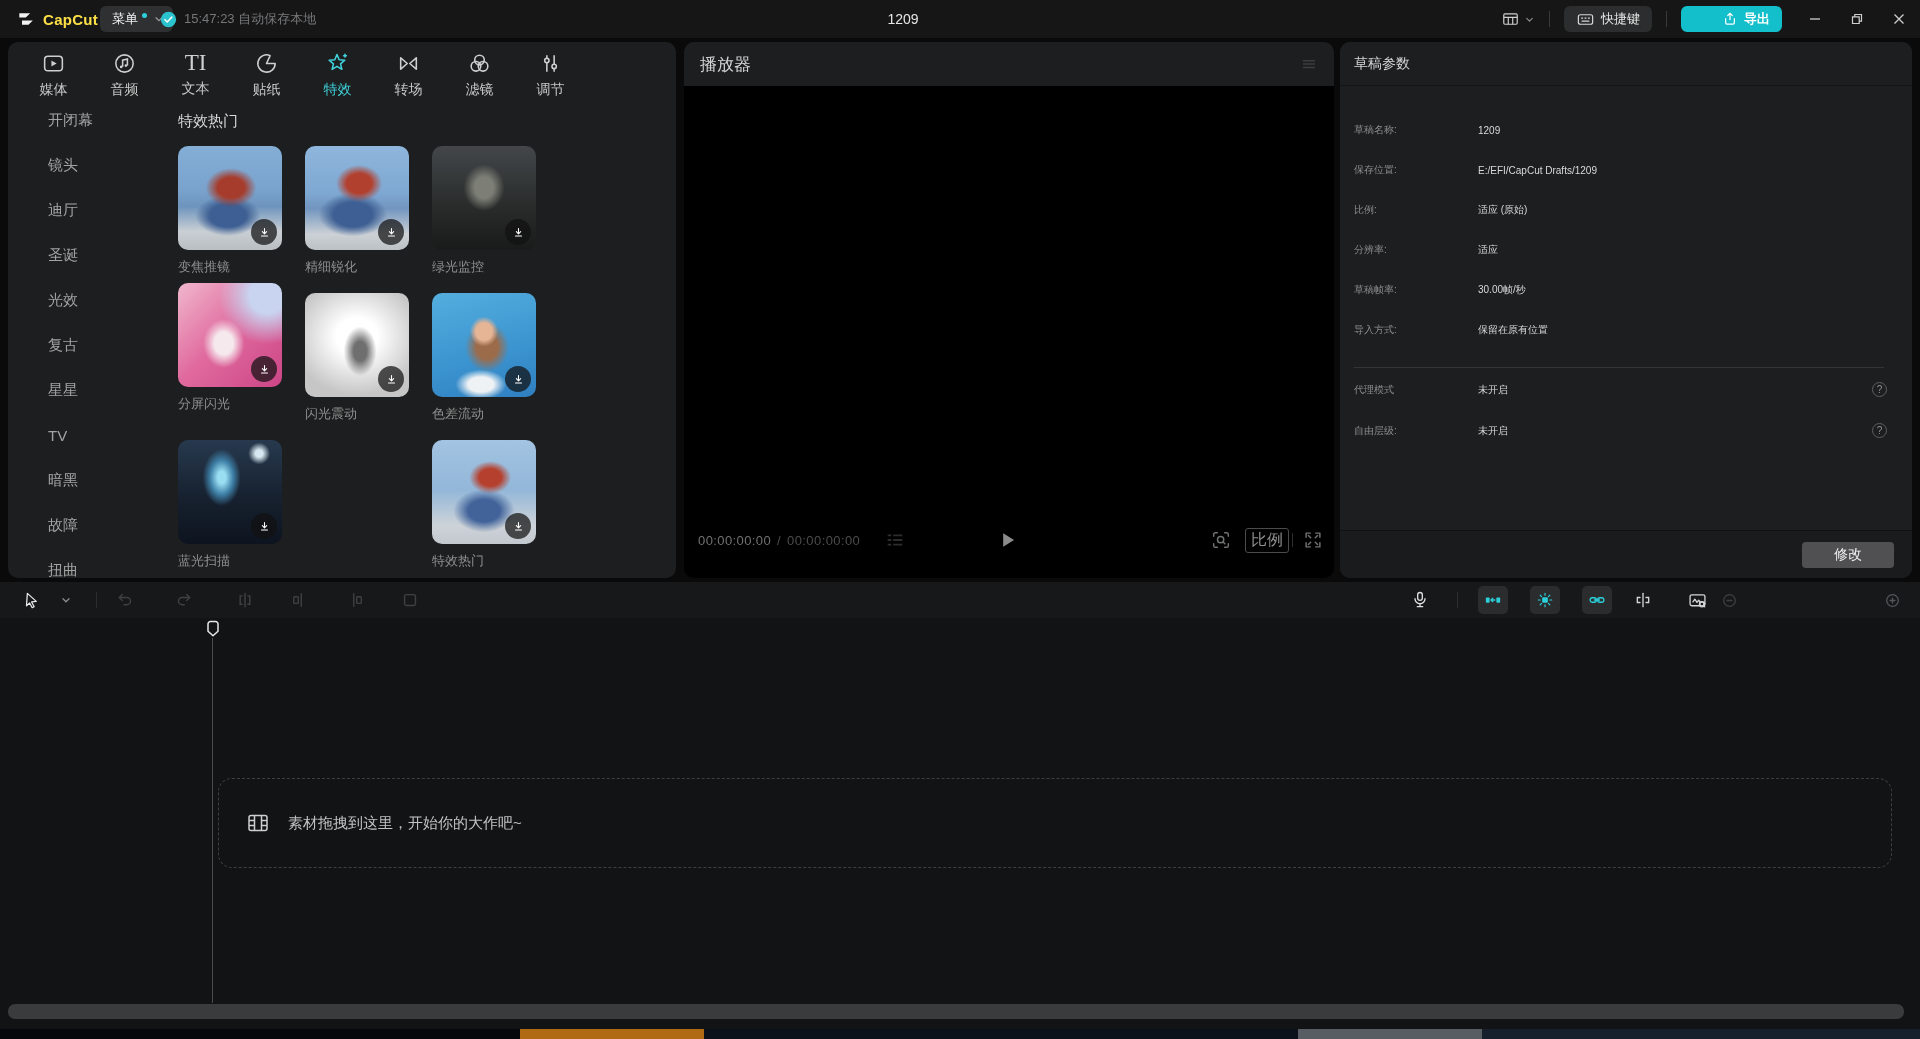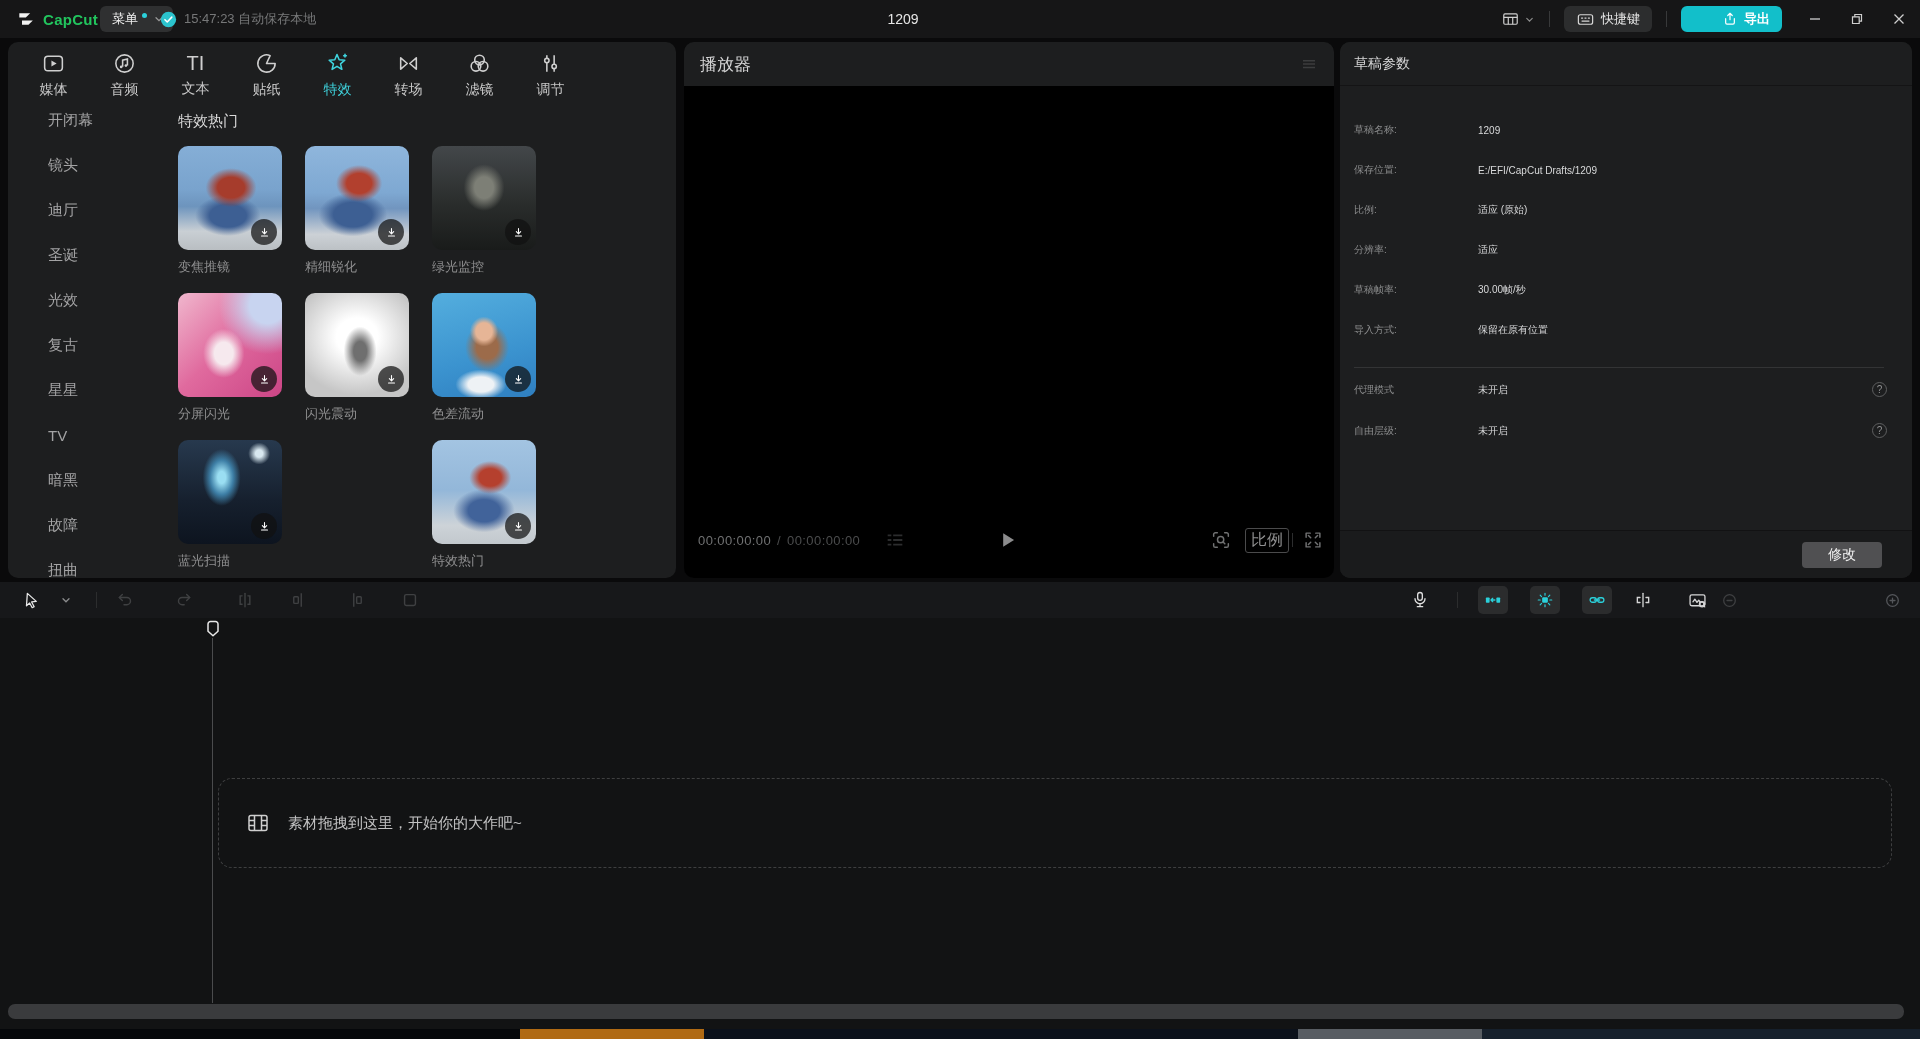--- a/index.html
+++ b/index.html
@@ -5,21 +5,21 @@
   html,body{margin:0;padding:0;background:#000;}
   #app{position:relative;width:1920px;height:1039px;background:#0a0a0b;overflow:hidden;
        font-family:"Liberation Sans","DejaVu Sans",sans-serif;color:#ddd;cursor:default;
        -webkit-user-select:none;user-select:none;}
   .abs{position:absolute;}
   .row{display:flex;align-items:center;}
   svg{display:block;}
 
   
   .titlebar{position:absolute;left:0;top:0;width:1920px;height:38px;background:#161617;}
-  .logo-text{font-weight:bold;font-size:15px;color:#22c55e;letter-spacing:.3px;}
+  .logo-text{font-weight:bold;font-size:15px;color:#fde047;letter-spacing:.3px;}
   .menu-btn{position:absolute;left:100px;top:6px;height:26px;padding:0 8px 0 12px;background:#2f3031;border-radius:6px;display:flex;align-items:center;gap:4px;}
   .menu-btn .lbl{font-size:13px;color:#f0f0f0;}
   .menu-dot{width:5px;height:5px;border-radius:50%;background:#2bd0da;margin:-8px 2px 0 0;}
   .save-status{position:absolute;left:160px;top:0;height:38px;display:flex;align-items:center;gap:7px;}
   .save-text{font-size:13px;color:#767778;}
   .doc-title{position:absolute;left:903px;top:0;height:38px;display:flex;align-items:center;transform:translateX(-50%);font-size:14px;color:#e6e6e6;}
   .tb-right{position:absolute;right:0;top:0;height:38px;display:flex;align-items:center;}
   .tb-divider{width:1px;height:16px;background:#38393a;margin:0 14px;}
   .pill-btn{height:26px;border-radius:6px;display:flex;align-items:center;gap:6px;padding:0 12px;background:#2c2d2e;}
   .pill-btn .lbl{font-size:13px;color:#e8e8e8;}
@@ -32,21 +32,21 @@
   #left-panel{left:8px;top:42px;width:668px;height:536px;}
   #player-panel{left:684px;top:42px;width:650px;height:536px;background:#0d0d0e;}
   #right-panel{left:1340px;top:42px;width:572px;height:536px;}
 
   
   .tabs{position:absolute;left:10px;top:5px;display:flex;}
   .tab{width:71px;height:58px;display:flex;flex-direction:column;align-items:center;justify-content:flex-start;padding-top:4px;color:#cfcfcf;}
   .tab .tab-label{font-size:14px;margin-top:5px;color:#c7c7c7;}
   .tab.active{color:#3fd3dd;}
   .tab.active .tab-label{color:#3fd3dd;}
-  .ti-glyph{font-family:Liberation Sans, sans-serif;font-size:20px;line-height:24px;color:currentColor;}
+  .ti-glyph{font-family:Liberation Serif, serif;font-size:23px;line-height:24px;color:currentColor;}
 
   
   .cat-item{position:absolute;left:0;width:160px;height:45px;display:flex;align-items:center;padding-left:40px;box-sizing:border-box;font-size:15px;color:#a3a3a4;}
 
   
   .fx-head{position:absolute;left:170px;top:70px;font-size:15px;color:#d9d9d9;}
   .fx-card{position:absolute;width:104px;}
   .thumb{position:relative;width:104px;height:104px;border-radius:10px;overflow:hidden;}
   .fx-label{margin-top:8px;font-size:13px;color:#8f8f90;white-space:nowrap;}
   .dl{position:absolute;right:5px;bottom:5px;width:26px;height:26px;border-radius:50%;background:rgba(16,16,16,.72);display:flex;align-items:center;justify-content:center;}
@@ -71,21 +71,21 @@
   .ratio-btn{font-size:16px;color:#909091;border:1px solid #4b4b4c;border-radius:3px;padding:1px 5px;}
 
   
   .rp-header{position:absolute;left:0;top:0;width:100%;height:44px;background:#1d1e1f;display:flex;align-items:center;padding:0 14px;box-sizing:border-box;border-bottom:1px solid #141415;font-size:14px;color:#d6d6d7;}
   .drow{position:absolute;left:14px;width:540px;height:20px;display:flex;align-items:center;font-size:10px;}
   .dlabel{display:inline-block;width:124px;color:#8c8d8e;}
   .dvalue{color:#d8d9da;}
   .rp-divider{position:absolute;left:14px;width:530px;height:1px;background:#333435;}
   .help{position:absolute;left:532px;width:15px;height:15px;border:1px solid #5e5f60;border-radius:50%;color:#909192;font-size:10px;display:flex;align-items:center;justify-content:center;box-sizing:border-box;}
   .rp-footer{position:absolute;left:0;top:488px;width:100%;height:48px;background:#1a1b1c;border-top:1px solid #121213;}
-  .modify-btn{position:absolute;left:462px;top:11px;width:80px;height:26px;background:#505052;border-radius:4px;display:flex;align-items:center;justify-content:center;font-size:14px;color:#f2f2f2;}
+  .modify-btn{position:absolute;left:462px;top:11px;width:92px;height:26px;background:#505052;border-radius:4px;display:flex;align-items:center;justify-content:center;font-size:14px;color:#f2f2f2;}
 
   
   .tl-toolbar{position:absolute;left:0;top:582px;width:1920px;height:36px;background:#17181a;}
   .tool{position:absolute;top:0;height:36px;display:flex;align-items:center;justify-content:center;}
   .v-div{position:absolute;top:10px;width:1px;height:16px;background:#2c2d2e;}
   .toggle-btn{position:absolute;top:4px;width:30px;height:28px;background:#2b2c2d;border-radius:5px;display:flex;align-items:center;justify-content:center;color:#2bd0da;}
 
   
   .timeline{position:absolute;left:0;top:618px;width:1920px;height:411px;background:#121314;}
   .playhead-line{position:absolute;left:212px;top:20px;width:1px;height:365px;background:#4a4b4d;}
@@ -301,21 +301,21 @@
       <div class="thumb fx3">
         <span class="dl">
             <svg width="13" height="13" viewBox="0 0 24 24" fill="none" stroke="#fff" stroke-width="2" stroke-linecap="round" stroke-linejoin="round">
               <path d="M12 4.5v9.5M8 10.5l4 4 4-4M6.5 18.5h11"></path>
             </svg>
           </span>
       </div>
       <div class="fx-label">绿光监控</div>
     </div>
 
-    <div class="fx-card" style="left:170px;top:251px;">
+    <div class="fx-card" style="left:170px;top:241px;">
       <div class="thumb fx4">
         <span class="dl">
             <svg width="13" height="13" viewBox="0 0 24 24" fill="none" stroke="#fff" stroke-width="2" stroke-linecap="round" stroke-linejoin="round">
               <path d="M12 4.5v9.5M8 10.5l4 4 4-4M6.5 18.5h11"></path>
             </svg>
           </span>
       </div>
       <div class="fx-label">分屏闪光</div>
     </div>
     <div class="fx-card" style="left:297px;top:251px;">

